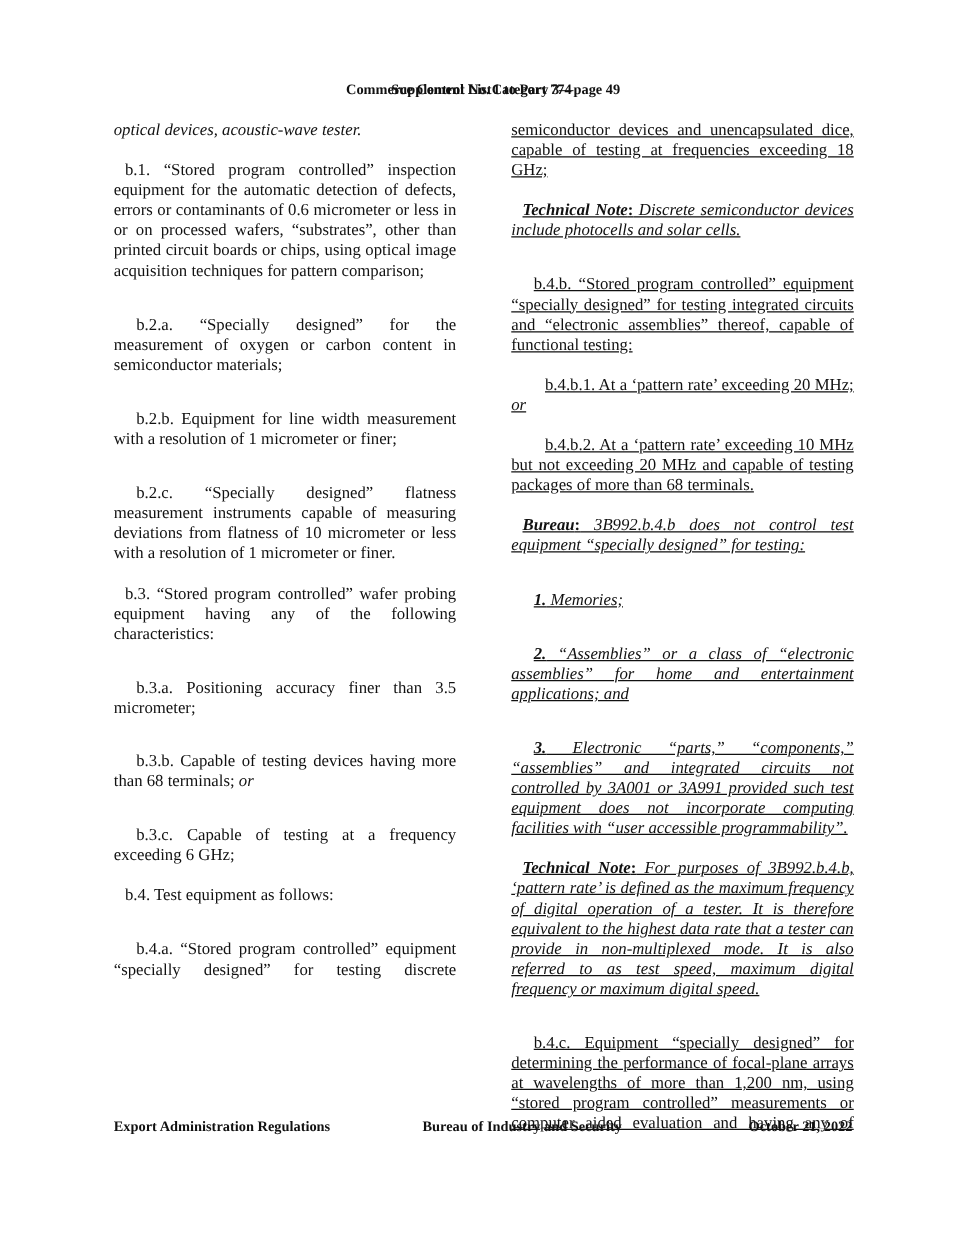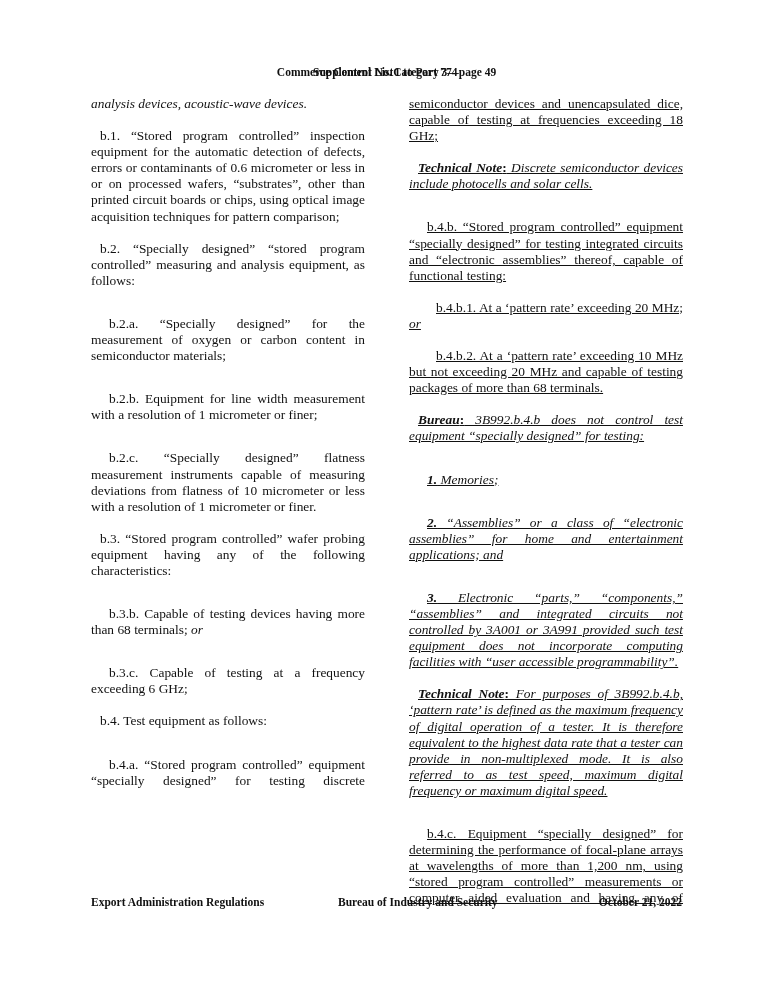--- a/index.html
+++ b/index.html
@@ -25,27 +25,27 @@
 </head>
 <body>
 
 <div class="hdr">
   <span>Commerce Control List</span>
   <span class="mid">Supplement No. 1 to Part 774</span>
   <span>Category 3—page 49</span>
 </div>
 
 <div class="col left">
-  <p class="p it">analysis devices, acoustic-wave devices.</p>
+  <p class="p it">optical devices, acoustic-wave tester.</p>
   <p class="p i1">b.1.  “Stored program controlled” inspection equipment for the automatic detection of defects, errors or contaminants of 0.6 micrometer or less in or on processed wafers, “substrates”, other than printed circuit boards or chips, using optical image acquisition techniques for pattern comparison;</p>
-  <p class="p i1">b.2.  “Specially designed” “stored program controlled” measuring and analysis equipment, as follows:</p>
   <p class="p i2">b.2.a.  “Specially designed” for the measurement of oxygen or carbon content in semiconductor materials;</p>
   <p class="p i2">b.2.b. Equipment for line width measurement with a resolution of 1 micrometer or finer;</p>
   <p class="p i2">b.2.c.  “Specially designed” flatness measurement instruments capable of measuring deviations from flatness of 10 micrometer or less with a resolution of 1 micrometer or finer.</p>
   <p class="p i1">b.3. “Stored program controlled” wafer probing equipment having any of the following characteristics:</p>
+  <p class="p i2">b.3.a.  Positioning accuracy finer than 3.5 micrometer;</p>
   <p class="p i2"><span>b.3.b.  Capable of testing devices having more than 68 terminals; </span><span class="it">or</span></p>
   <p class="p i2">b.3.c.  Capable of testing at a frequency exceeding 6 GHz;</p>
   <p class="p i1">b.4.  Test equipment as follows:</p>
   <p class="p i2" style="text-align-last: justify;">b.4.a. “Stored program controlled” equipment “specially designed” for testing discrete</p>
 </div>
 
 <div class="col right">
   <p class="p">semiconductor devices and unencapsulated dice, capable of testing at frequencies exceeding 18 GHz;</p>
   <p class="p i1"><span class="bi">Technical Note</span><span class="b">:</span><span class="it">  Discrete semiconductor devices include photocells and solar cells.</span></p>
   <p class="p i2">b.4.b. “Stored program controlled” equipment “specially designed” for testing integrated circuits and “electronic assemblies” thereof, capable of functional testing:</p>

